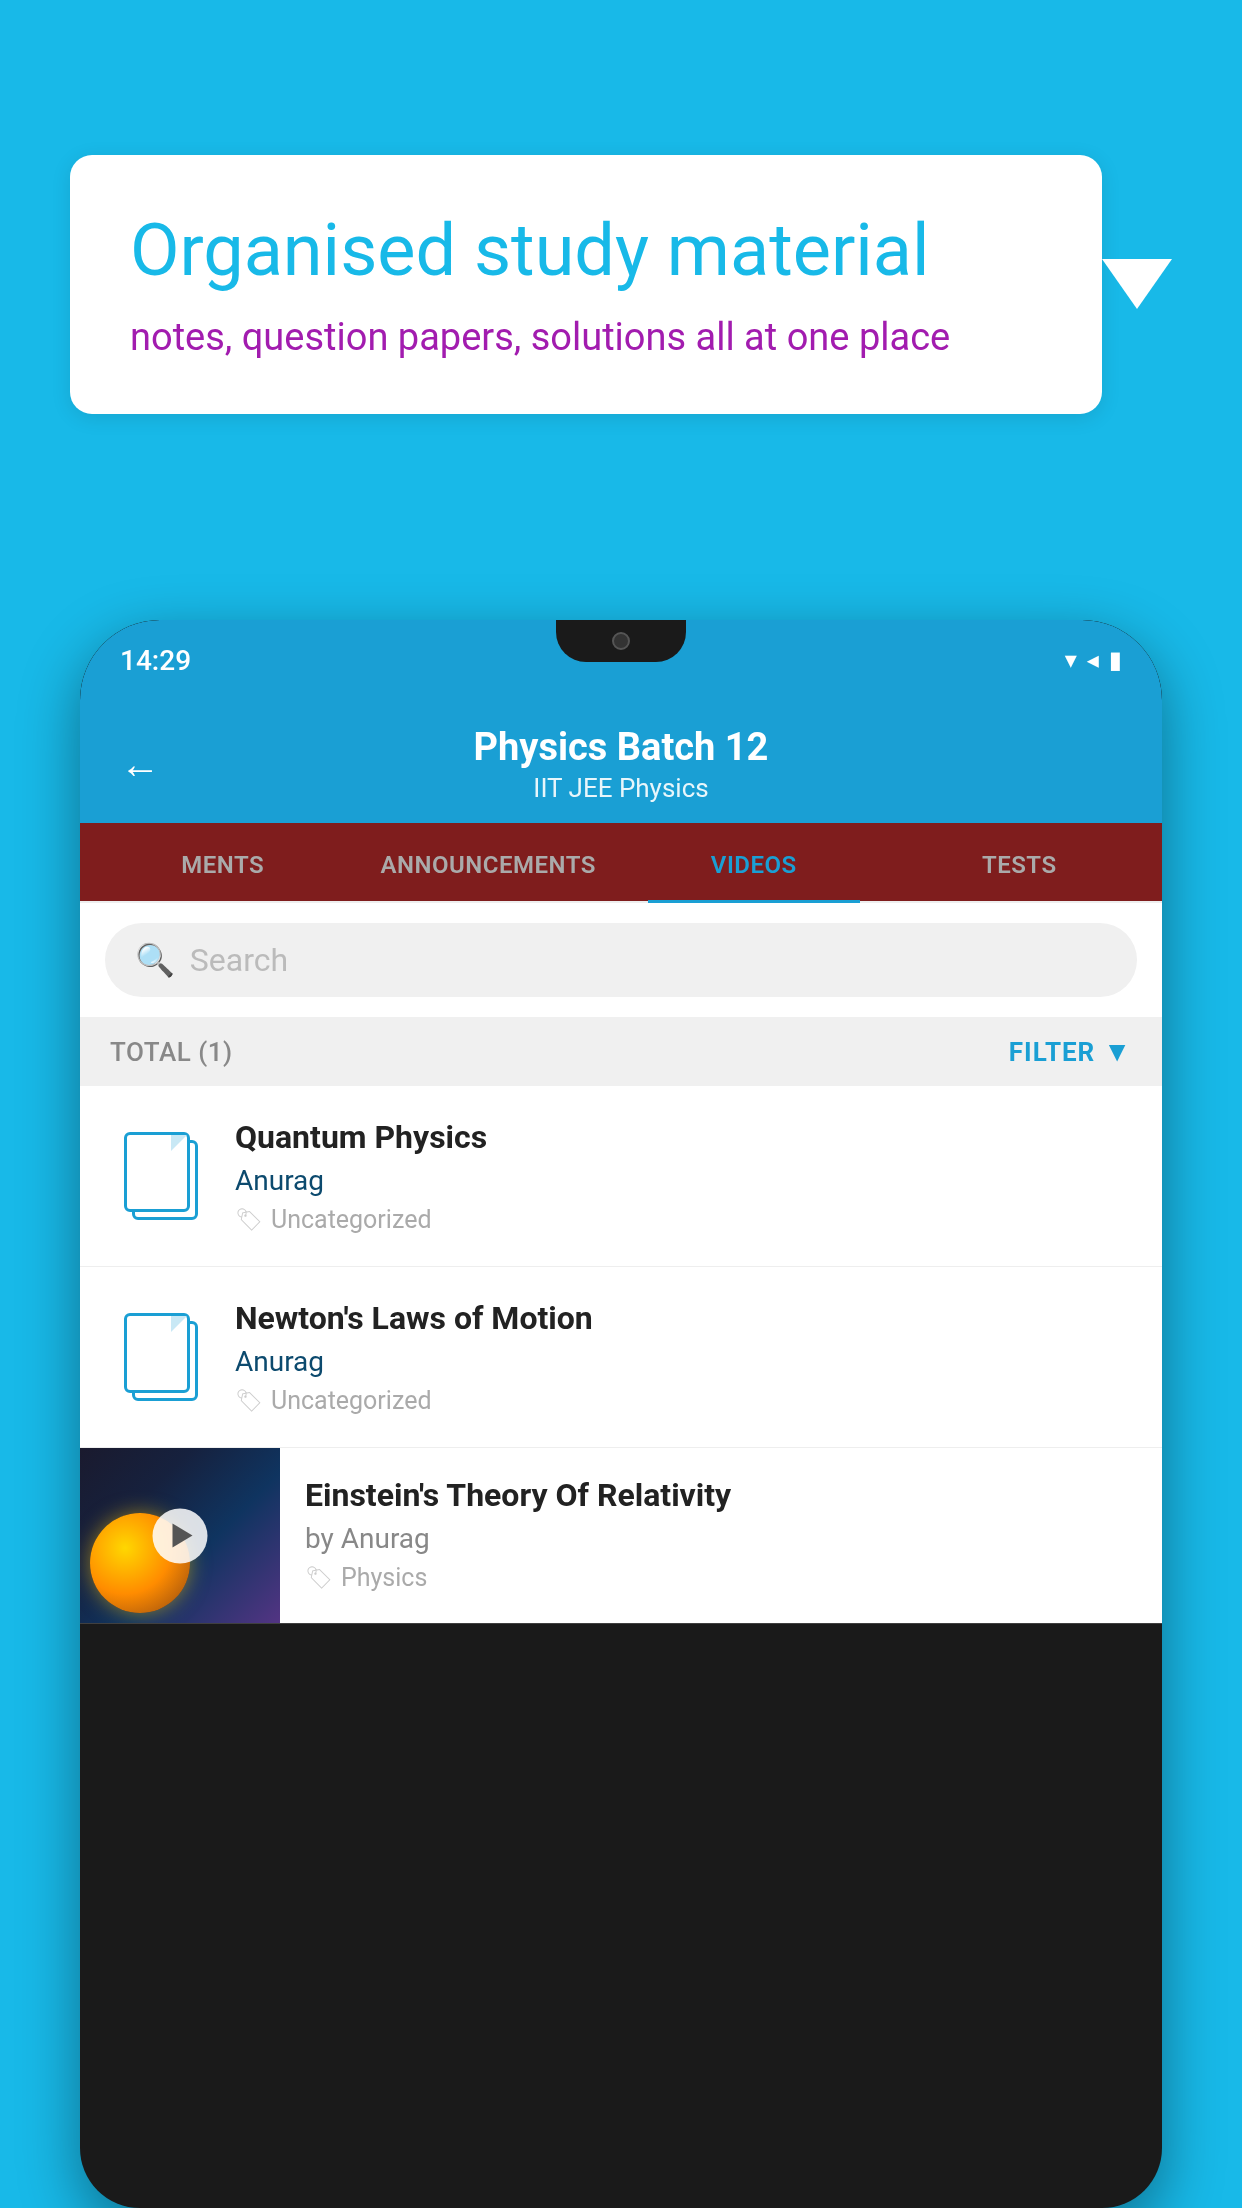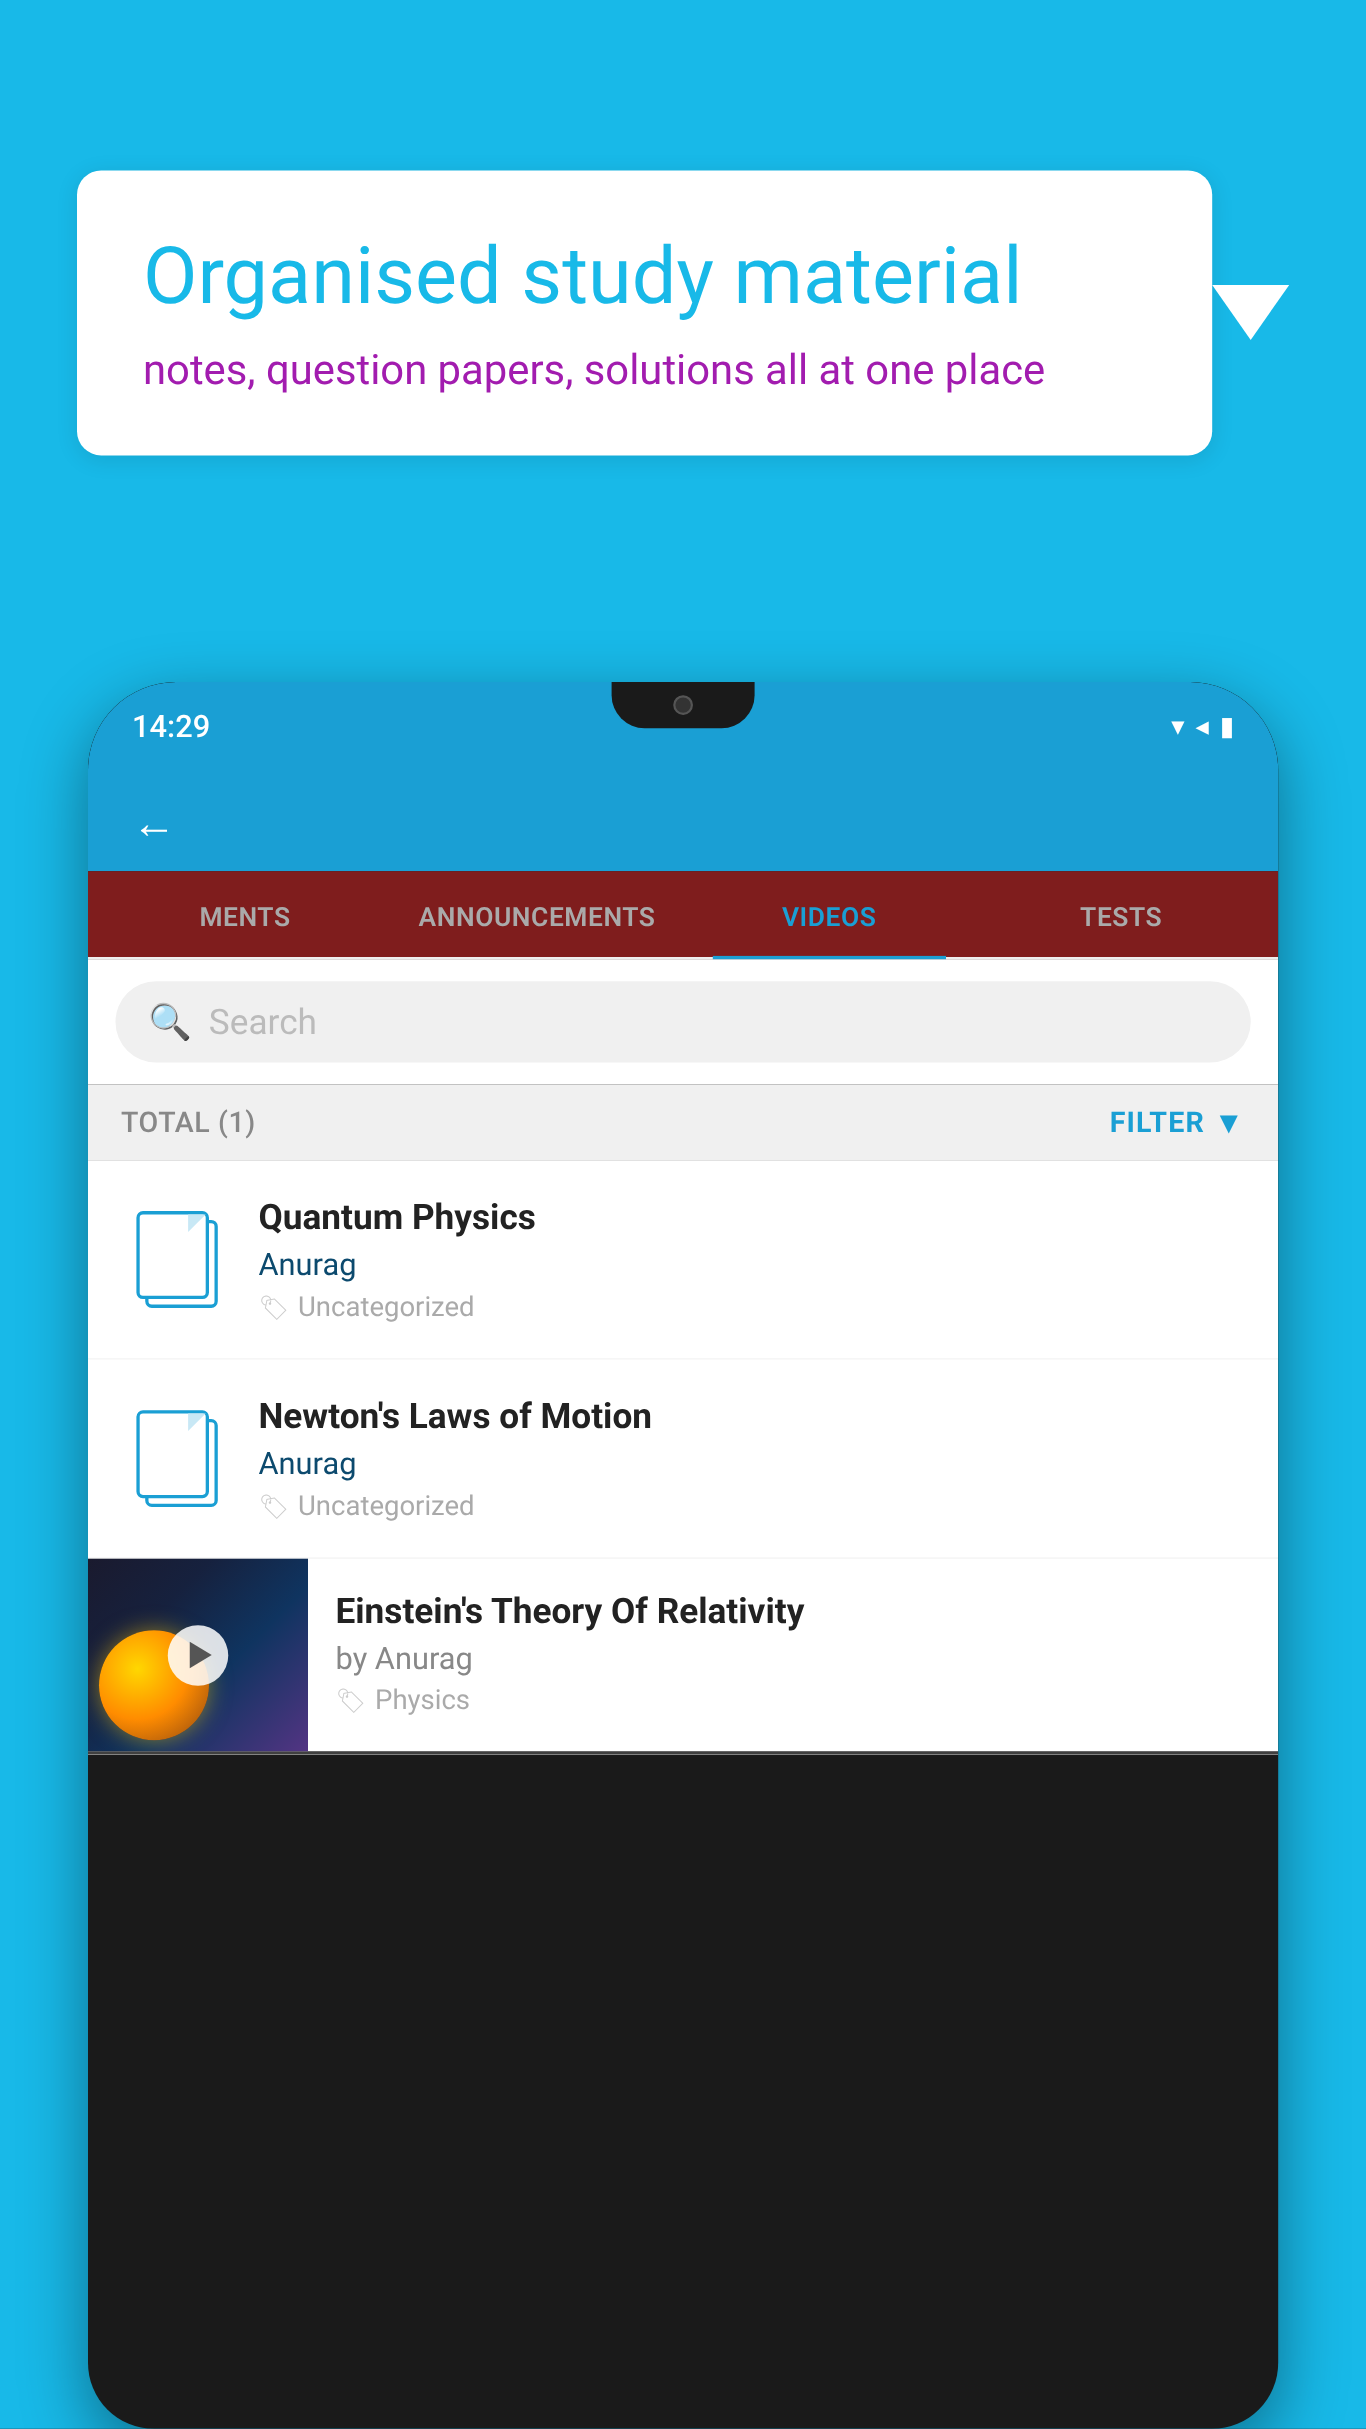--- a/index.html
+++ b/index.html
@@ -332,21 +332,21 @@
     .tag-icon {
       font-size: 22px;
       color: #ccc;
     }
 
     
     .video-item-thumb {
       display: flex;
       align-items: flex-start;
       padding: 0 0 0 0;
-      border-bottom: 3px solid #404040;
+      border-bottom: 1px solid #404040;
       background: white;
     }
 
     .thumb-image {
       width: 200px;
       height: 175px;
       flex-shrink: 0;
       background: linear-gradient(135deg, #1a1a2e 0%, #16213e 30%, #0f3460 60%, #533483 100%);
       position: relative;
       overflow: hidden;
@@ -447,20 +447,24 @@
       </div>
       <div class="status-icons">
         <span>▾</span>
         <span>◂</span>
         <span>▮</span>
       </div>
     </div>
 
     <div class="app-header">
       <div class="back-arrow">←</div>
+      <div class="header-title-block">
+        <div class="header-title">Physics Batch 12</div>
+        <div class="header-subtitle">IIT JEE   Physics</div>
+      </div>
       <div style="width:40px"></div>
     </div>
 
     <div class="tab-bar">
       <div class="tab-item">
         <span>MENTS</span>
       </div>
       <div class="tab-item">
         <span>ANNOUNCEMENTS</span>
       </div>

